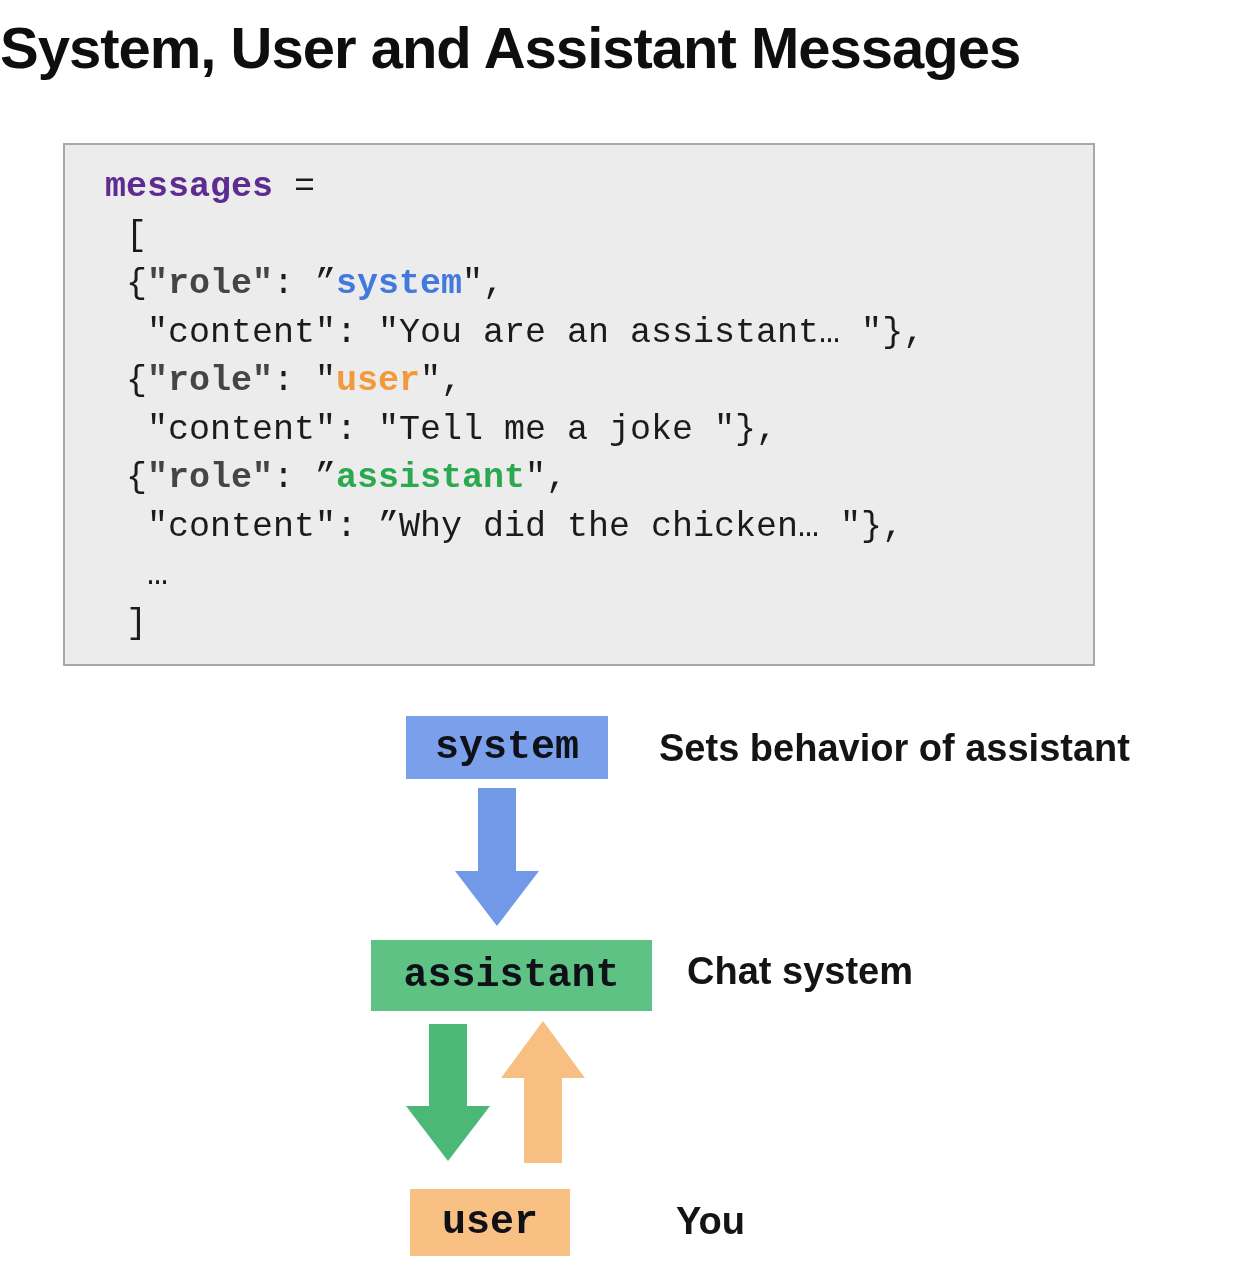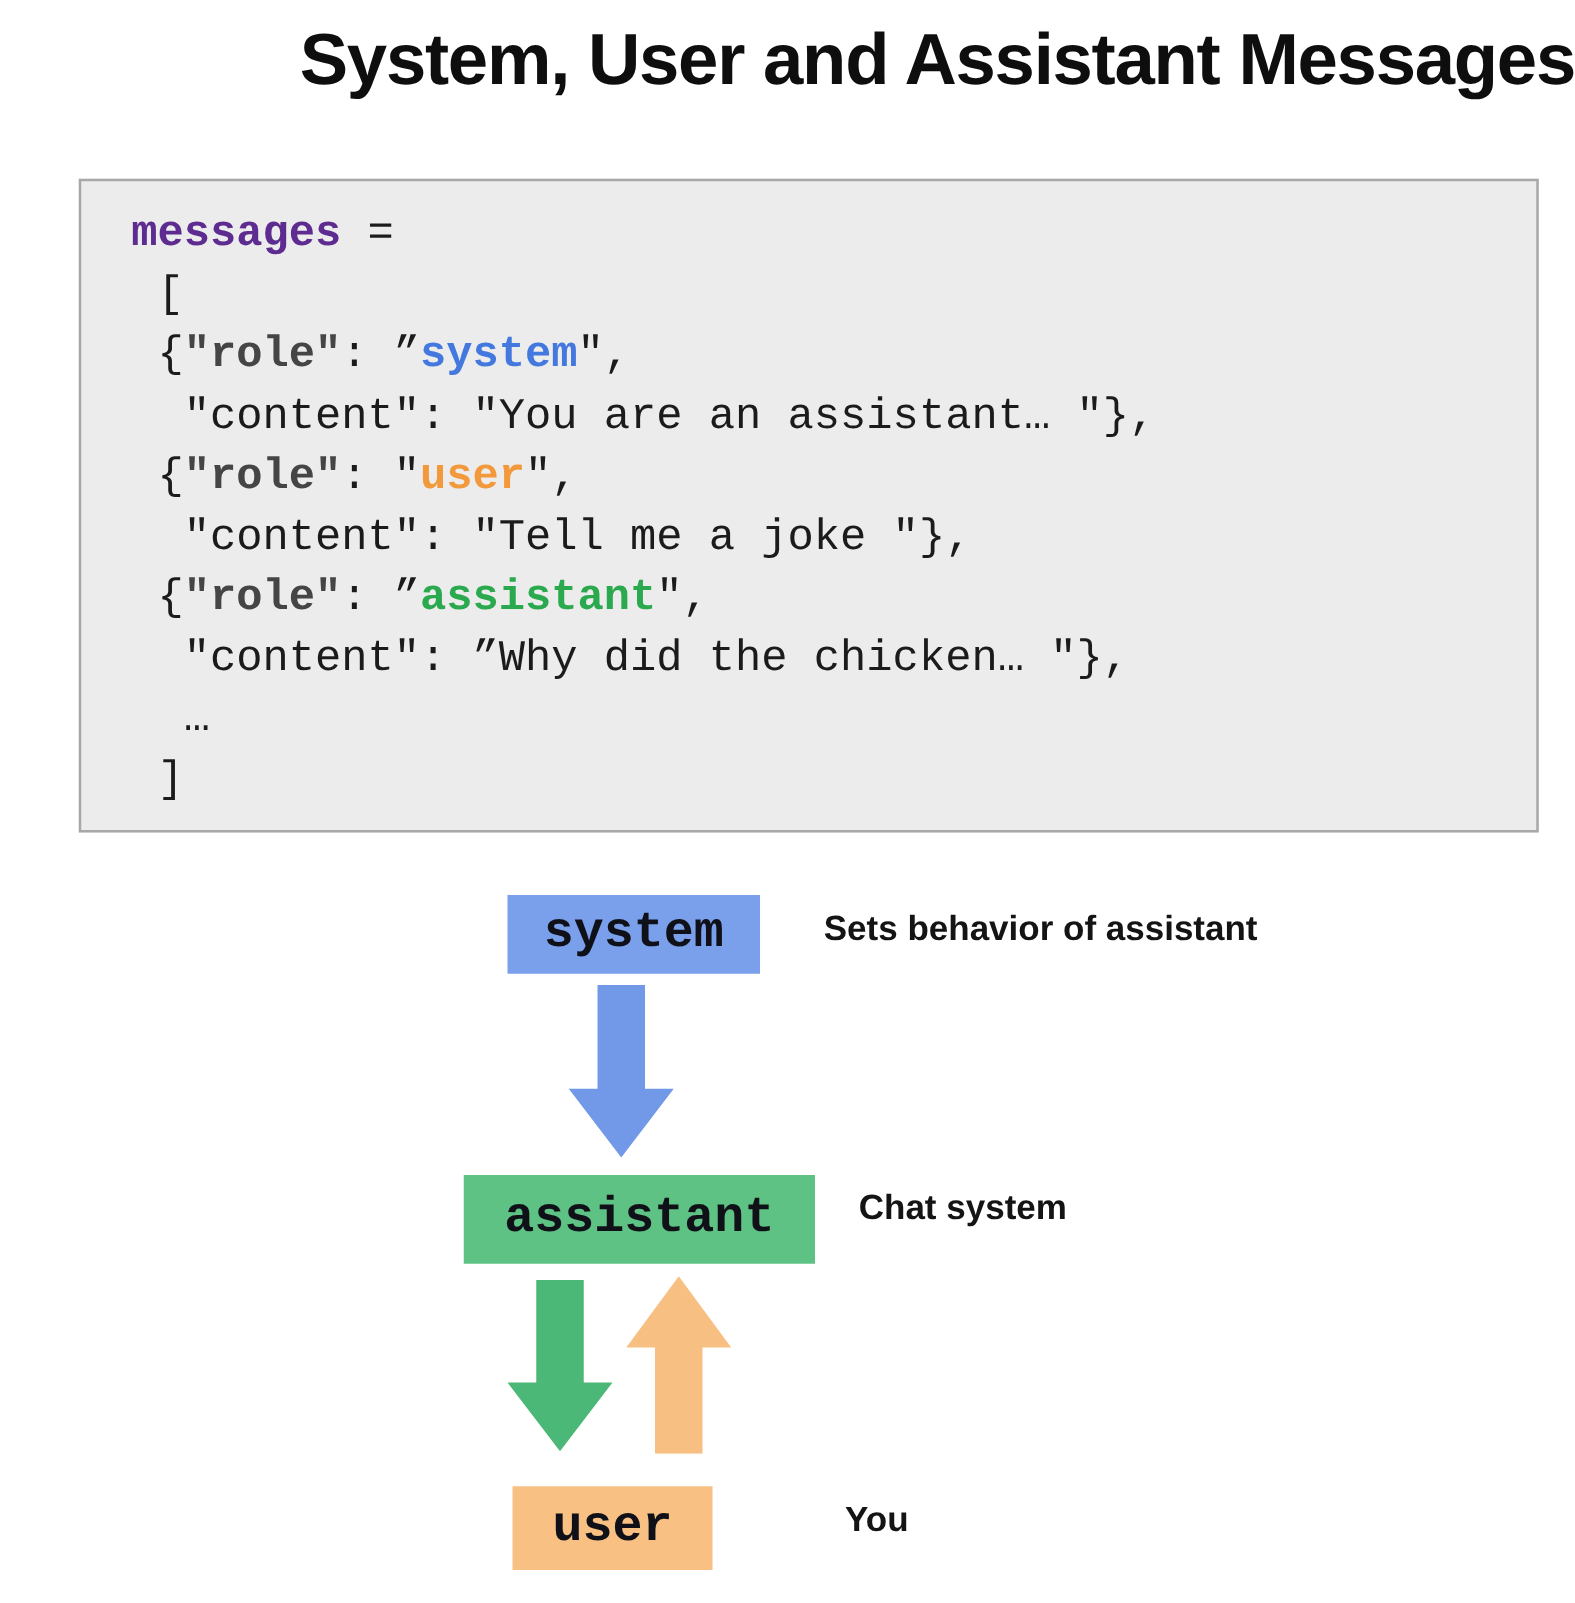--- a/index.html
+++ b/index.html
@@ -8,26 +8,26 @@
     --box-system:#7AA0EC; --box-assistant:#5EC284; --box-user:#F8C083;
     --arrow-system:#7299E8; --arrow-assistant:#4CB878; --arrow-user:#F8BF83;
     --code-bg:#ECECEC; --code-border:#A8A8A8; --text:#121212;
   }
   * { margin:0; padding:0; box-sizing:border-box; }
   html,body { width:1260px; height:1282px; background:#ffffff; overflow:hidden; }
   body { position:relative; font-family:"Liberation Sans","DejaVu Sans",sans-serif; color:var(--text); }
 
   .page-title {
     position:absolute; left:0; right:0; top:14px;
-    text-align:right; font-size:58px; font-weight:700; letter-spacing:-1px;
+    text-align:left; font-size:58px; font-weight:700; letter-spacing:-1px;
     color:#0e0e0e; white-space:nowrap;
   }
 
   .code-block {
-    position:absolute; left:63px; top:143px; width:1168px; height:523px;
+    position:absolute; left:63px; top:143px; width:1032px; height:523px;
     background:var(--code-bg); border:2px solid var(--code-border);
   }
   .code-lines {
     position:absolute; left:40px; top:18px; right:8px;
     font-family:"Liberation Mono","DejaVu Sans Mono",monospace;
     font-size:35px; line-height:48.5px; color:var(--code-plain);
   }
   .code-line { white-space:pre; }
   .tok-plain { color:var(--code-plain); }
   .tok-var { color:var(--code-variable); font-weight:bold; }
@@ -39,21 +39,21 @@
   .node {
     position:absolute; display:flex; align-items:center; justify-content:center;
     font-family:"Liberation Mono","DejaVu Sans Mono",monospace;
     font-weight:bold; font-size:40px; color:#101018;
   }
   .node-system { left:406px; top:716px; width:202px; height:63px; background:var(--box-system); }
   .node-assistant { left:371px; top:940px; width:281px; height:71px; background:var(--box-assistant); }
   .node-user { left:410px; top:1189px; width:160px; height:67px; background:var(--box-user); }
 
   .node-desc {
-    position:absolute; font-size:28px; font-weight:600; color:#141414; white-space:nowrap;
+    position:absolute; font-size:38px; font-weight:600; color:#141414; white-space:nowrap;
   }
   .desc-system { left:659px; top:727px; }
   .desc-assistant { left:687px; top:950px; }
   .desc-user { left:676px; top:1200px; }
 
   .arrow { position:absolute; display:block; }
   .arrow-system { left:455px; top:788px; }
   .arrow-assistant { left:406px; top:1024px; }
   .arrow-user { left:501px; top:1021px; }
   .arrow-system polygon { fill:var(--arrow-system); }

